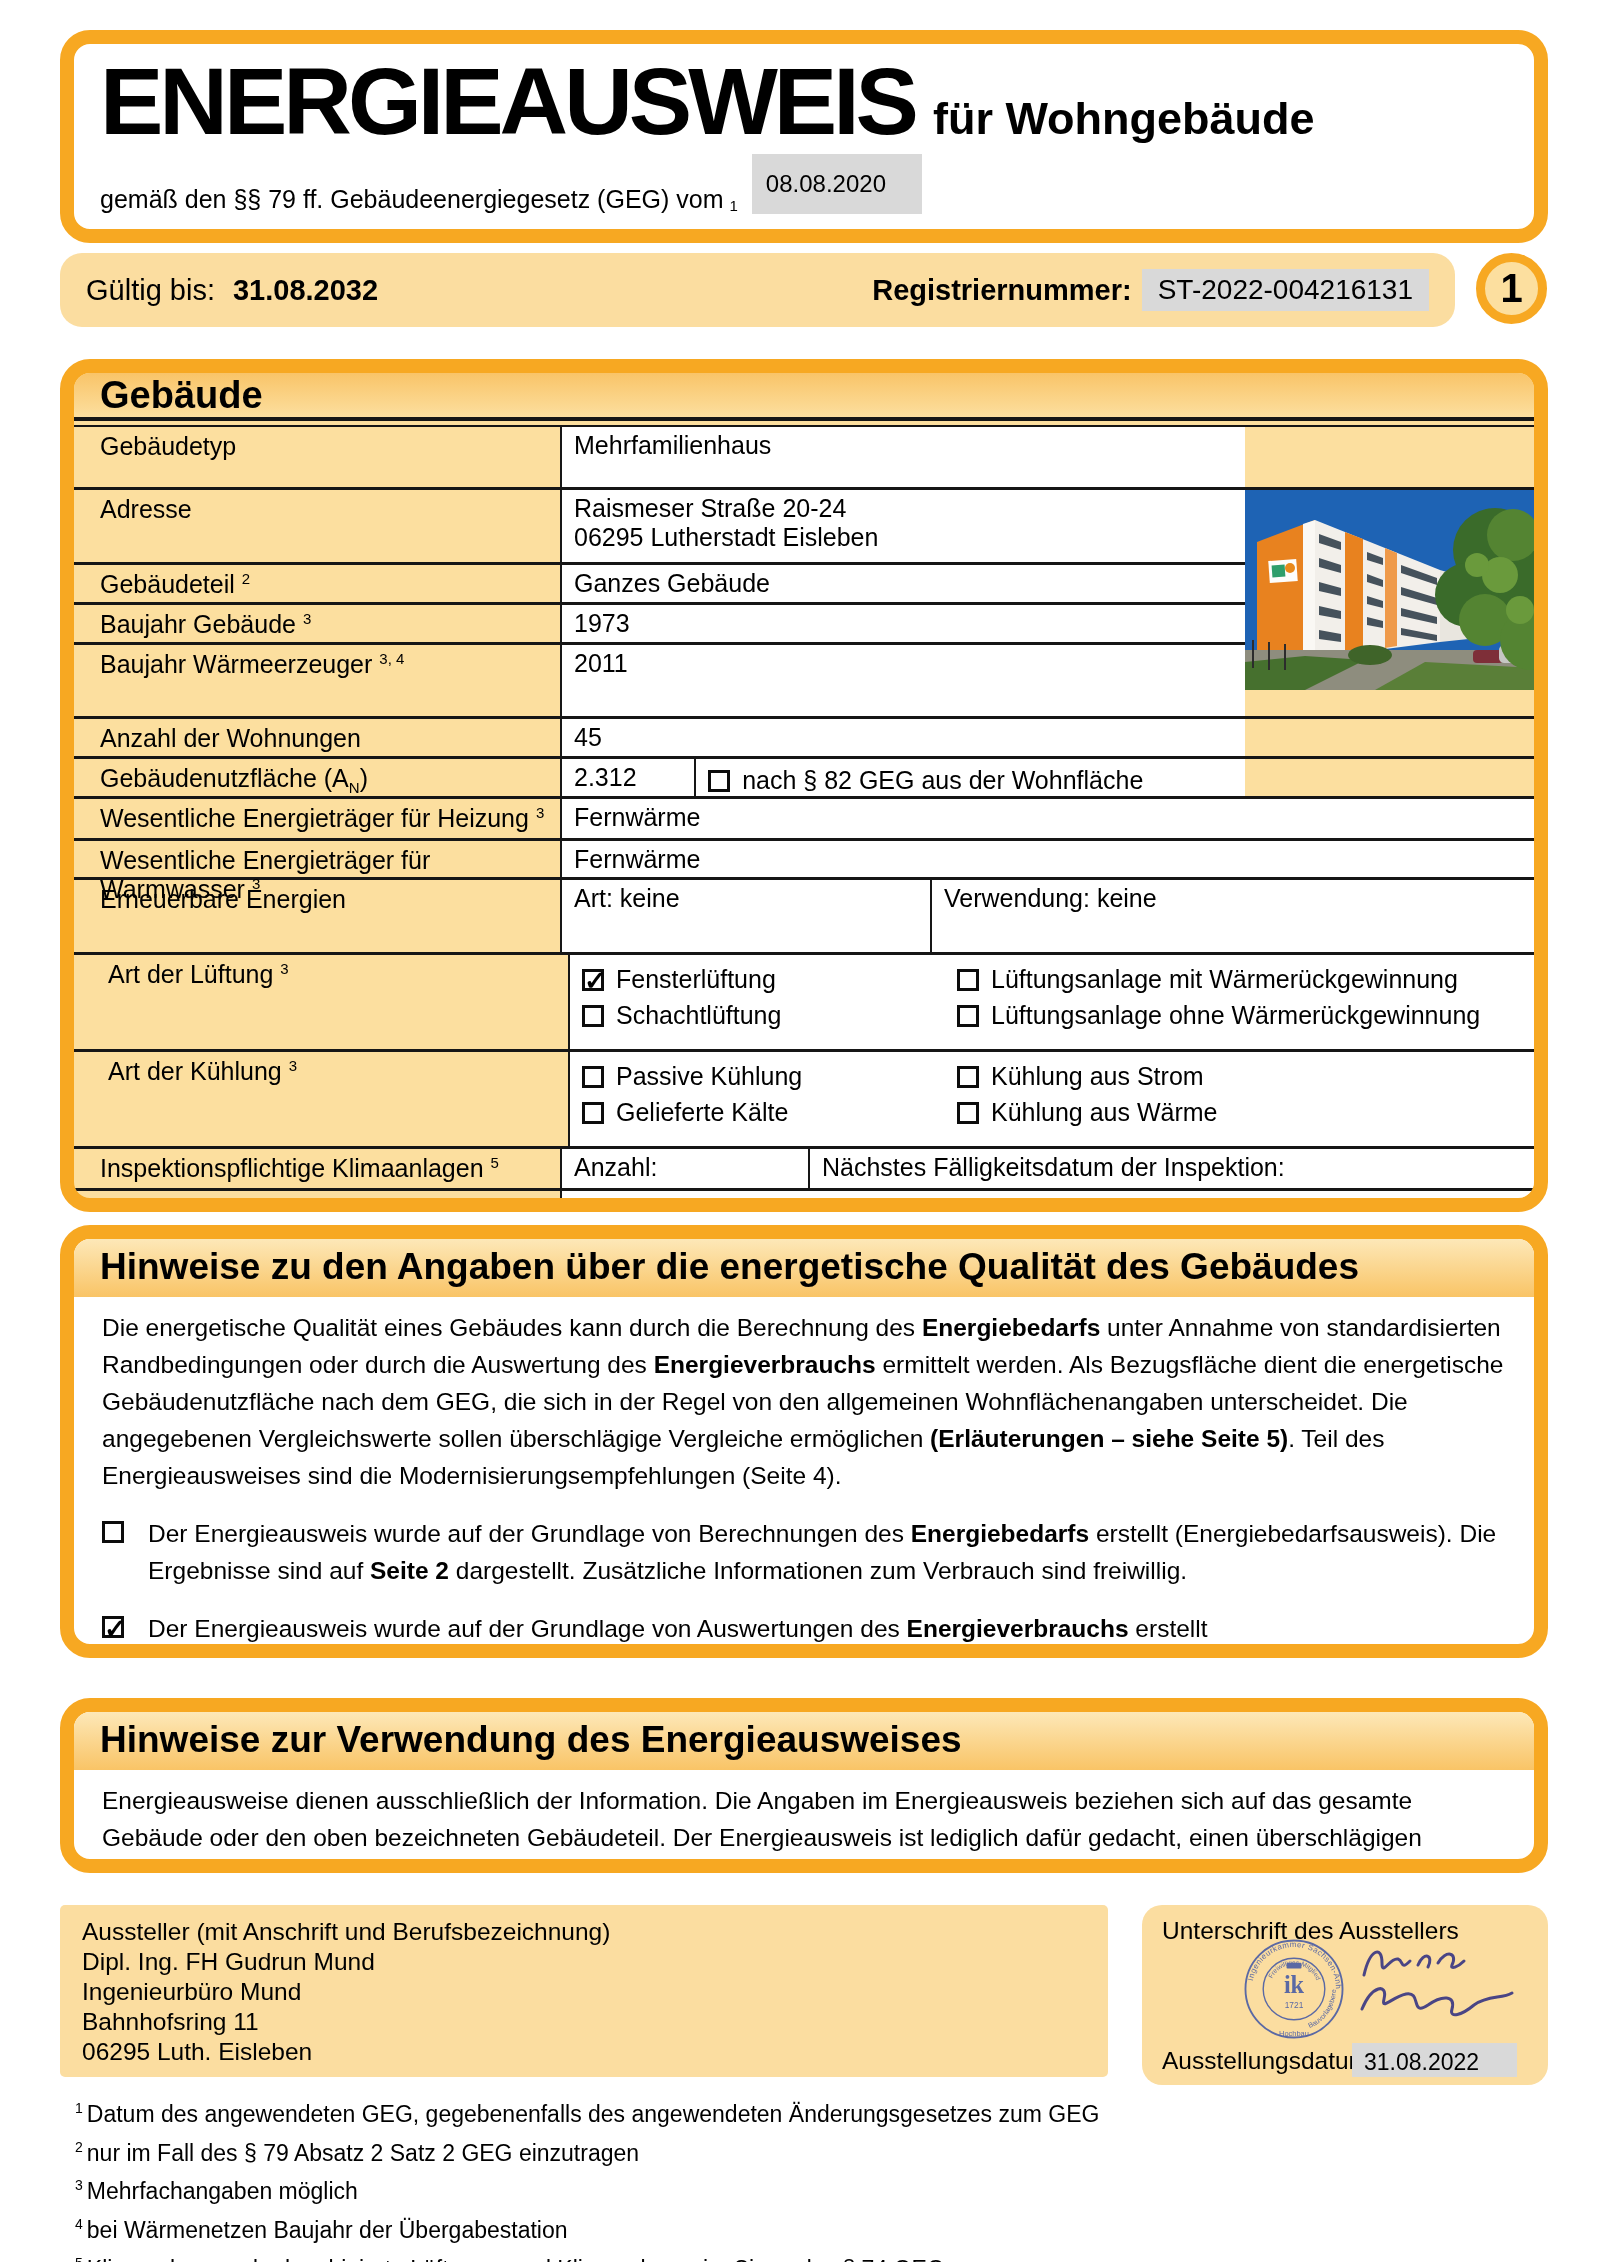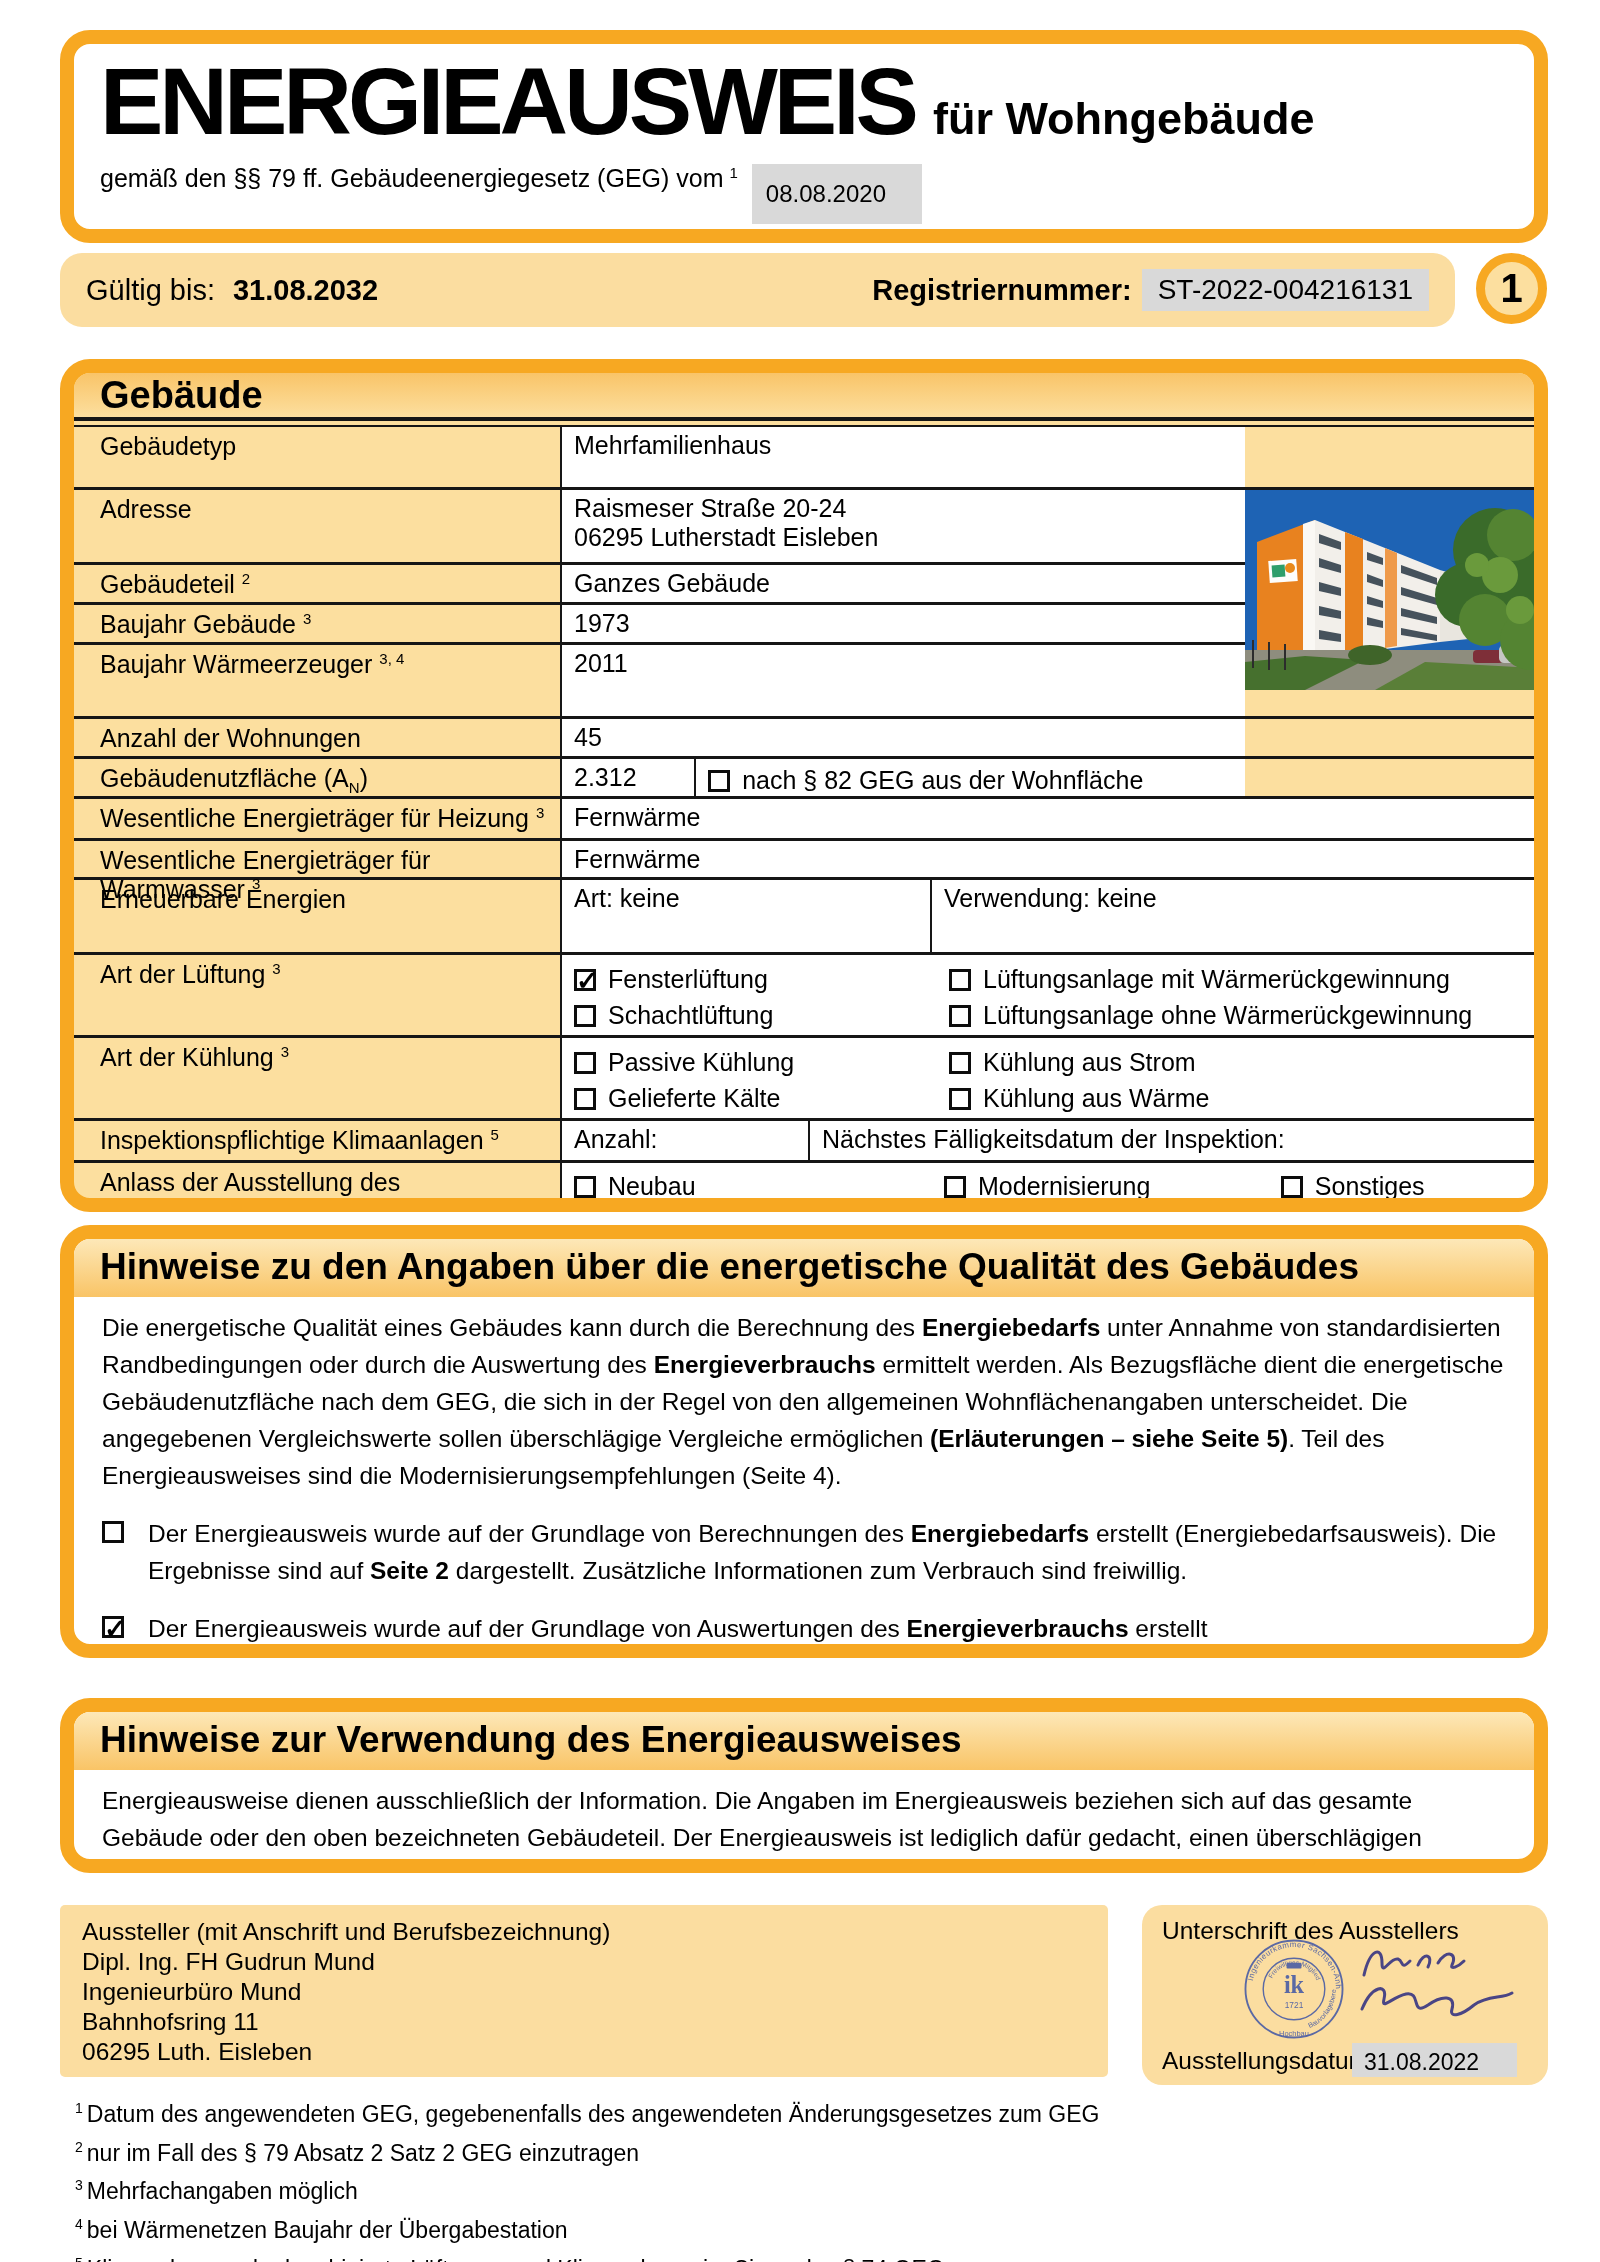--- a/index.html
+++ b/index.html
@@ -14,21 +14,21 @@
   body{
     width:1600px;height:2262px;background:#fff;position:relative;
     font-family:"Liberation Sans", sans-serif;color:#000;overflow:hidden;
   }
   .obox{border:14px solid var(--orange);border-radius:30px;background:#fff;}
   
   .title-box{position:absolute;left:60px;top:30px;width:1488px;height:213px;padding:8px 20px 0 26px;}
   .title-row{display:flex;align-items:baseline;white-space:nowrap;}
   .big-title{font-size:95px;font-weight:bold;letter-spacing:-4px;line-height:1.05;margin:0;}
   .sub-title{font-size:45px;font-weight:bold;margin-left:18px;}
-  .law-line{font-size:25px;margin-top:12px;display:flex;align-items:flex-start;}
+  .law-line{font-size:25px;margin-top:2px;display:flex;align-items:flex-end;}
   .law-line sup{font-size:15px;margin:0 6px 0 6px;}
   .gray-box{background:var(--grayBox);padding:16px 14px;font-size:24px;display:inline-block;min-width:170px;margin-left:8px;}
   
   .validity-wrap{position:absolute;left:0;top:253px;width:1600px;height:74px;}
   .validity-bar{position:absolute;left:60px;top:0;width:1395px;height:74px;background:var(--cream2);
     border-radius:22px;display:flex;align-items:center;padding:0 26px;font-size:29px;}
   .vlabel{font-weight:normal;}
   .vvalue{font-weight:bold;margin-left:18px;}
   .reg-group{margin-left:auto;display:flex;align-items:center;}
   .reg-label{font-weight:bold;}
@@ -57,21 +57,21 @@
   .opt .cb{margin-top:4px;}
   .optgrid{display:grid;grid-template-columns:375px 1fr;grid-auto-rows:36px;padding-top:6px;}
   .anlass-cols{display:flex;padding-top:5px;}
   .anlass-cols .c1{width:390px;}
   .anlass-cols .c2{width:355px;}
   .anlass-cols .c1 .opt, .anlass-cols .c2 .opt{margin-bottom:8px;}
   .opt-sub{padding-left:34px;}
   .photo{position:absolute;left:1171px;top:117px;width:289px;height:200px;}
   
   .h70{height:63px;} .h75{height:75px;} .h40{height:40px;} .h74{height:74px;}
-  .h42{height:42px;} .h39{height:39px;} .h79{height:83px;} .h73{height:73px;}
+  .h42{height:42px;} .h39{height:39px;} .h79{height:97px;padding-left:8px;} .h73{height:73px;}
   
   .hint-box{position:absolute;left:60px;width:1488px;background:#fff;border:14px solid var(--orange);border-radius:30px;overflow:hidden;}
   .hint1{top:1225px;height:433px;}
   .hint2{top:1698px;height:175px;}
   .band{height:58px;background:linear-gradient(180deg,#FDE8B8 0%,#F9C466 100%);
     font-size:37px;font-weight:bold;line-height:56px;padding-left:26px;}
   .hint-body{padding:12px 28px 0 28px;font-size:24.5px;line-height:37px;}
   .chk-item{display:flex;gap:24px;margin-top:21px;}
   .chk-item .cb{margin-top:6px;}
   .chk-item .cb.checked::after{top:-8px;}

